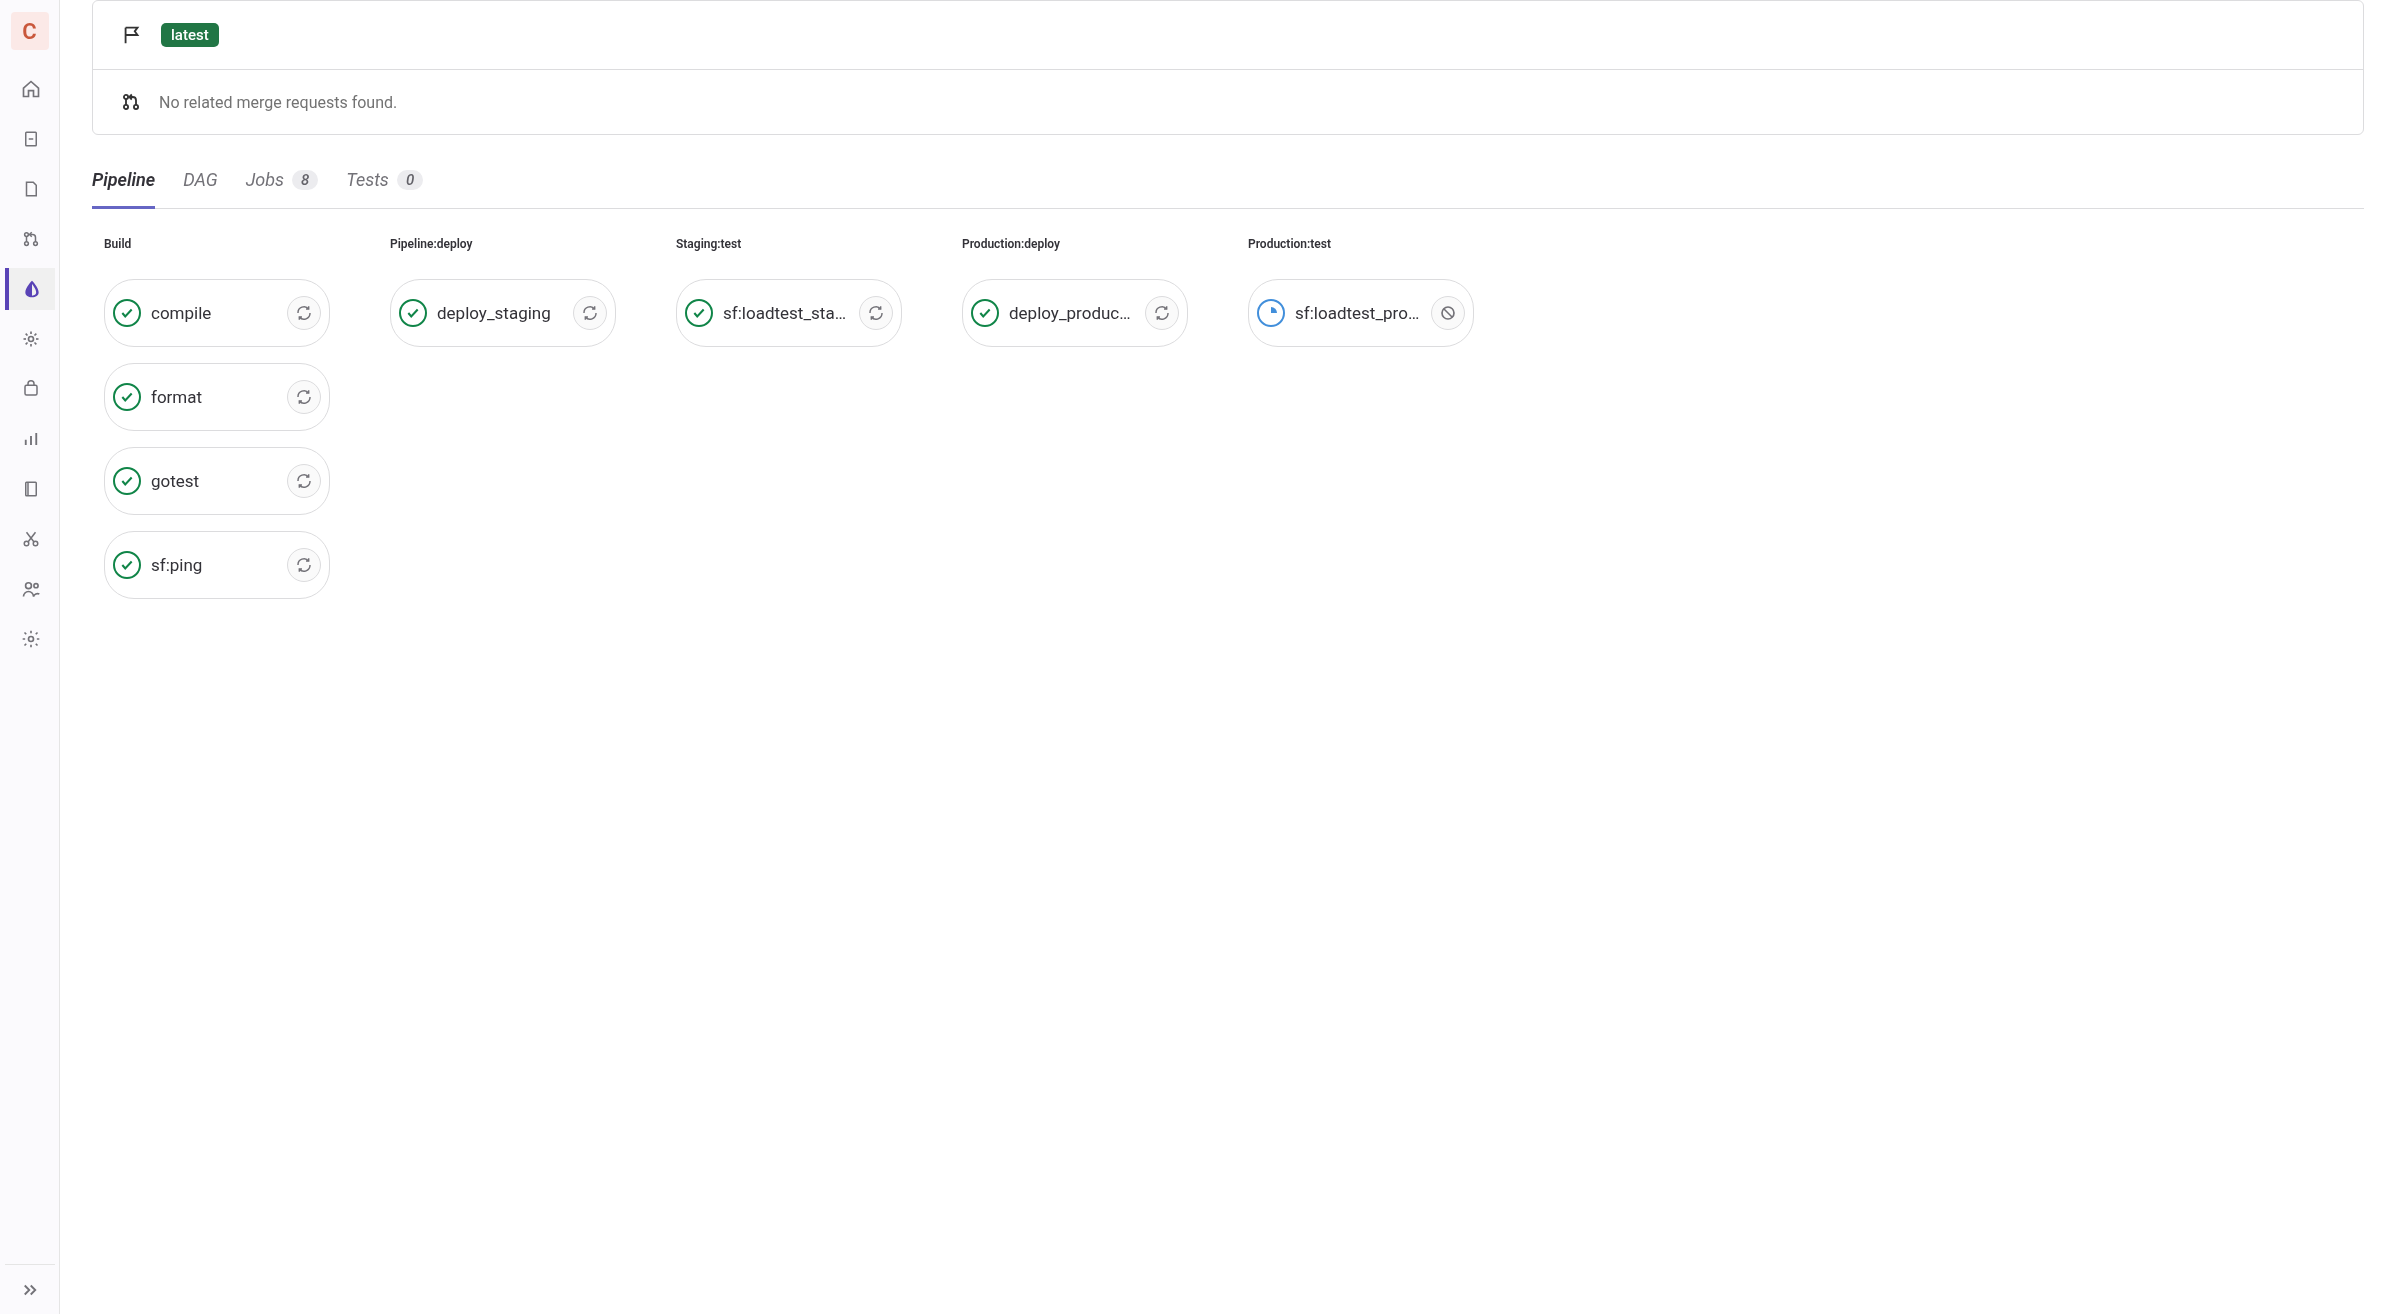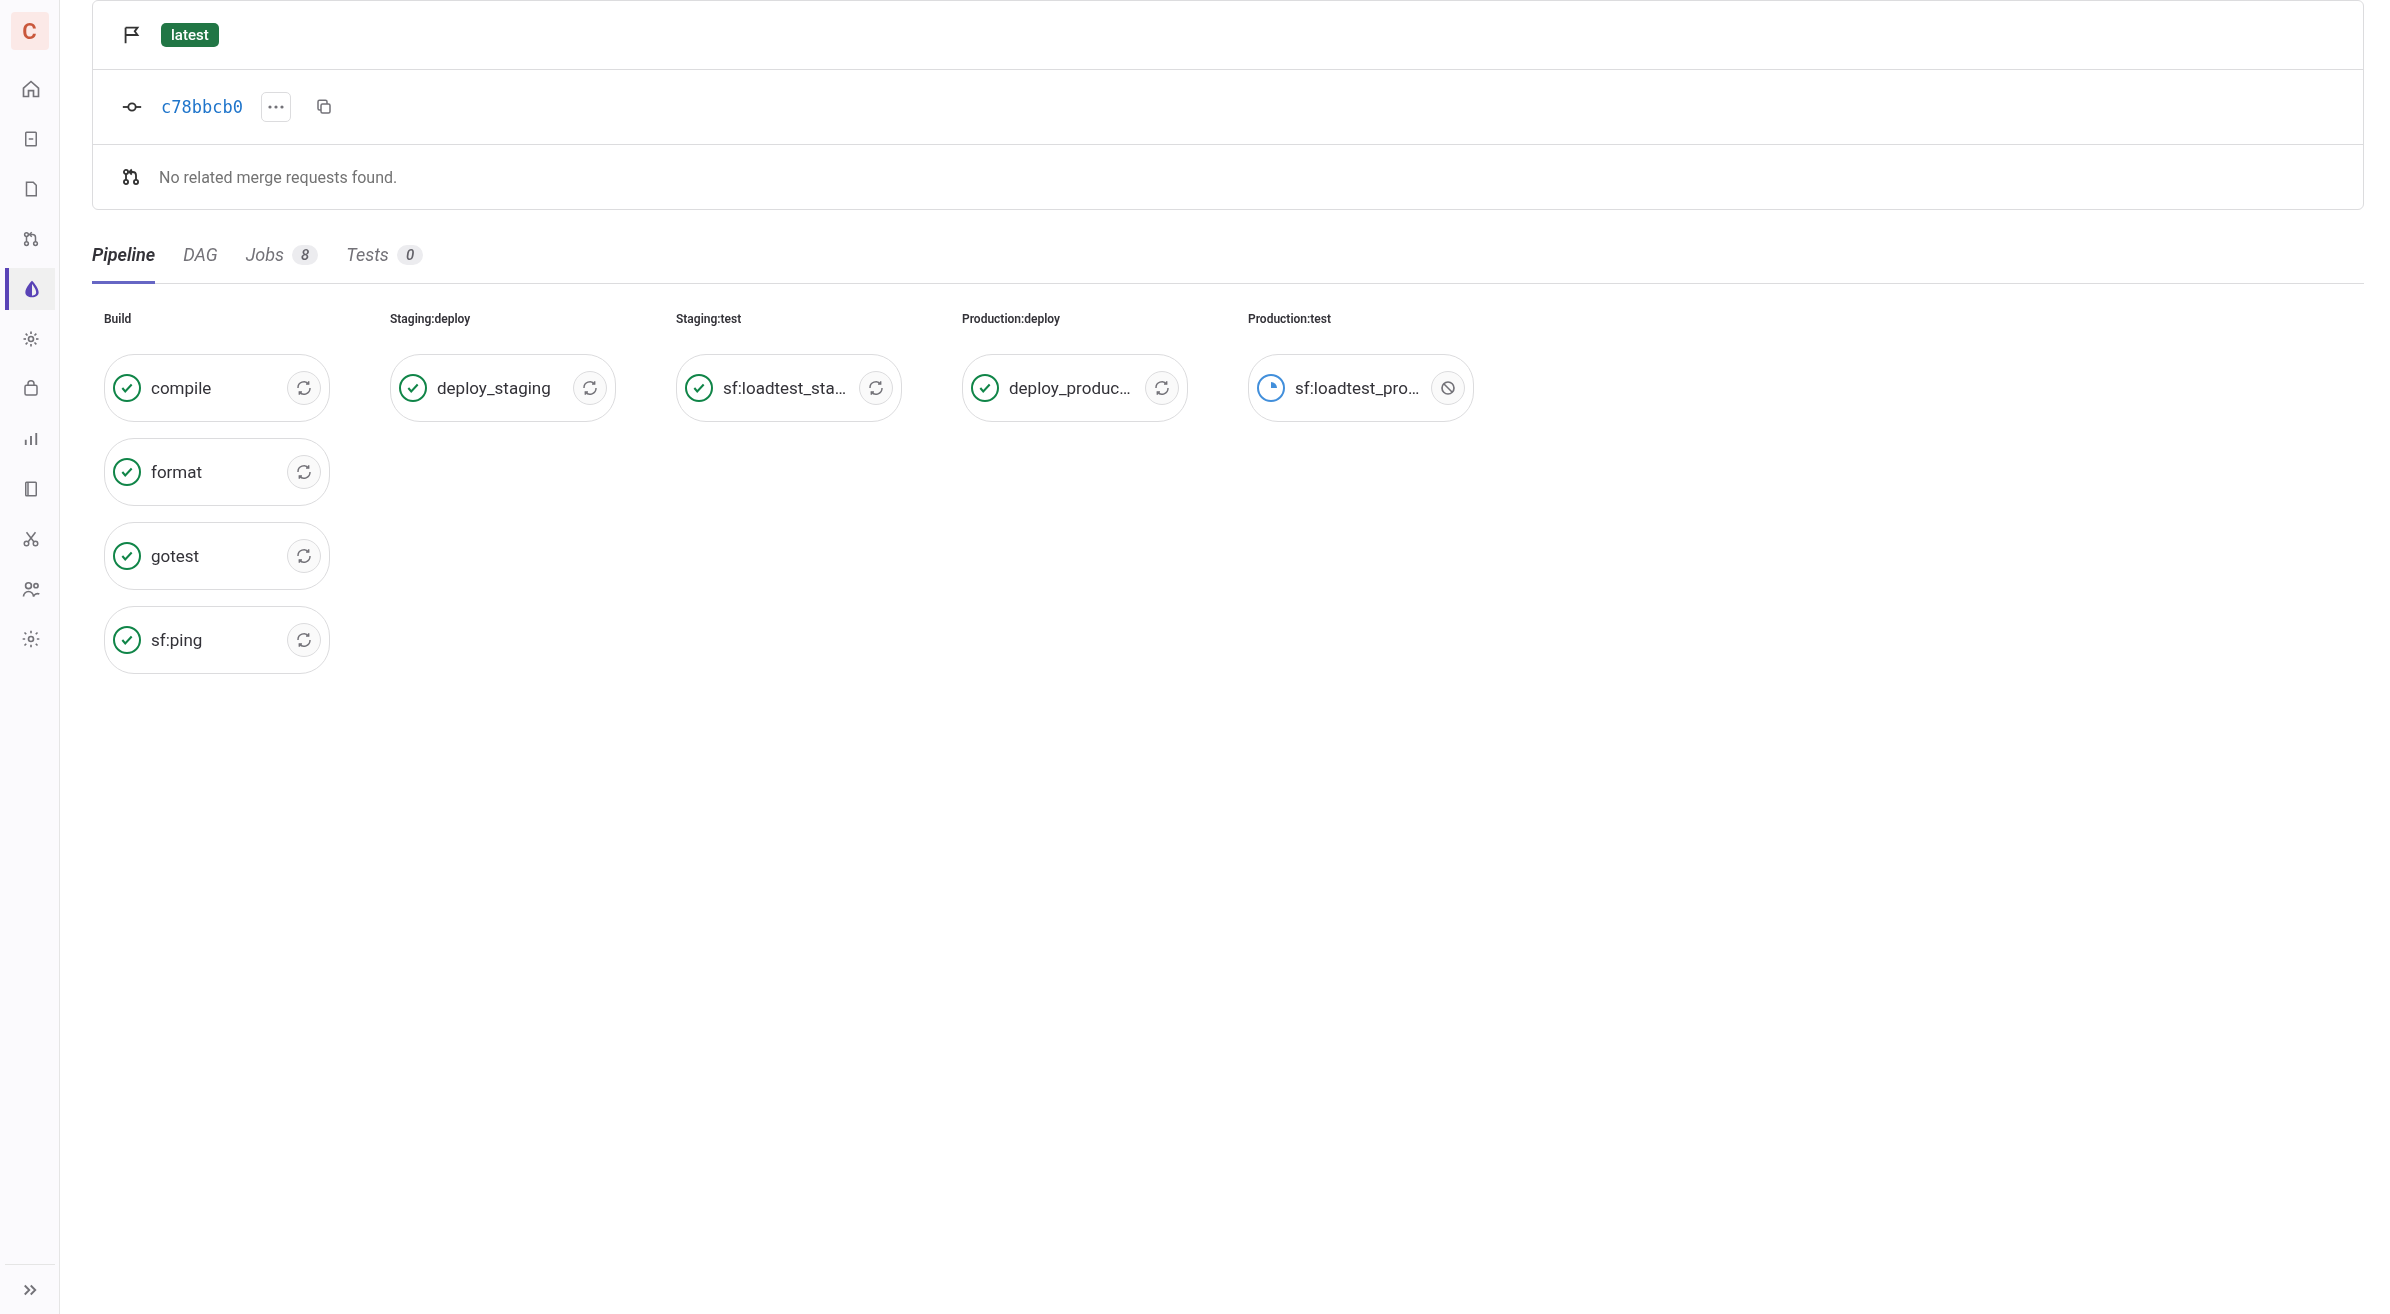--- a/index.html
+++ b/index.html
@@ -304,43 +304,20 @@
         <div class="hc-row">
           <span>
             <svg width="22" height="22" viewBox="0 0 24 24" fill="none" stroke="#333" stroke-width="2">
                 <path d="M5 21 V4"></path>
                 <path d="M5 4 H18 L15 8 L18 12 H5"></path>
               </svg>
           </span>
           <span class="hc-badge">latest</span>
         </div>
 
-        <div class="hc-row">
-          <span>
-            <svg width="22" height="22" viewBox="0 0 24 24" fill="none" stroke="#333" stroke-width="2">
-                <circle cx="12" cy="12" r="4"></circle>
-                <line x1="2" y1="12" x2="8" y2="12"></line>
-                <line x1="16" y1="12" x2="22" y2="12"></line>
-              </svg>
-          </span>
-          <a class="commit-sha">c78bbcb0</a>
-          <span class="icon-btn">
-            <svg width="16" height="4" viewBox="0 0 16 4" fill="#737278">
-                <circle cx="2" cy="2" r="1.6"></circle>
-                <circle cx="8" cy="2" r="1.6"></circle>
-                <circle cx="14" cy="2" r="1.6"></circle>
-              </svg>
-          </span>
-          <span class="icon-btn" style="border:none;">
-            <svg width="18" height="18" viewBox="0 0 24 24" fill="none" stroke="#737278" stroke-width="2">
-                <rect x="8" y="8" width="12" height="12" rx="2"></rect>
-                <path d="M16 8 V5 A2 2 0 0 0 14 3 H6 A2 2 0 0 0 4 5 V14 A2 2 0 0 0 6 16 H8"></path>
-              </svg>
-          </span>
-        </div>
 
         <div class="hc-row">
           <span>
             <svg width="20" height="20" viewBox="0 0 24 24" fill="none" stroke="#333" stroke-width="2.2">
                 <circle cx="6" cy="6" r="2.5"></circle>
                 <circle cx="6" cy="18" r="2.5"></circle>
                 <circle cx="18" cy="18" r="2.5"></circle>
                 <path d="M6 8.5 V15.5"></path>
                 <path d="M18 15.5 V10 Q18 6 14 6 H11"></path>
                 <path d="M13 3 L10 6 L13 9"></path>
@@ -431,21 +408,21 @@
                   <path d="M21 12 A9 9 0 0 1 5 18"></path>
                   <path d="M3 12 A9 9 0 0 1 19 6"></path>
                   <path d="M19 2 V6 H15"></path>
                   <path d="M5 22 V18 H9"></path>
                 </svg>
             </span>
           </div>
         </div>
 
         <div class="stage">
-          <div class="stage-title">Staging:deploy</div>
+          <div class="stage-title">Pipeline:deploy</div>
           <div class="job-pill">
             <span class="status-circle status-success">
               <svg width="14" height="14" viewBox="0 0 24 24" fill="none" stroke="currentColor" stroke-width="3.5">
                   <path d="M4 12 L9 18 L20 6"></path>
                 </svg>
             </span>
             <span class="job-name">deploy_staging</span>
             <span class="job-action">
               <svg width="16" height="16" viewBox="0 0 24 24" fill="none" stroke="currentColor" stroke-width="2.2">
                   <path d="M21 12 A9 9 0 0 1 5 18"></path>

